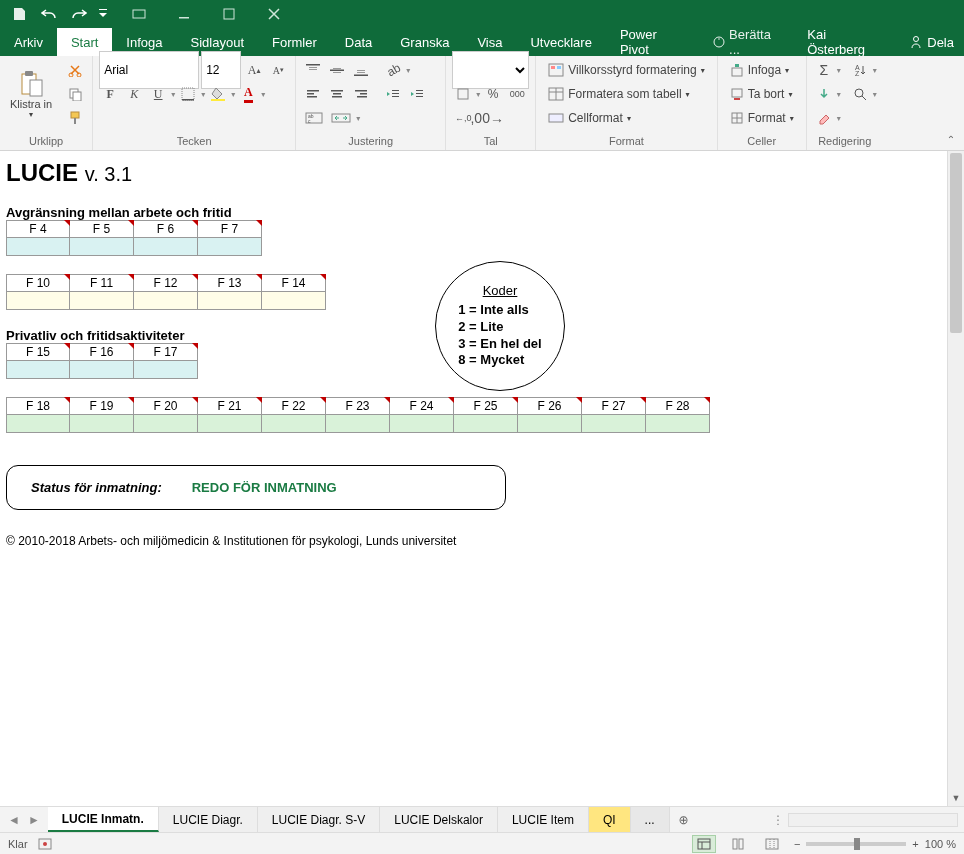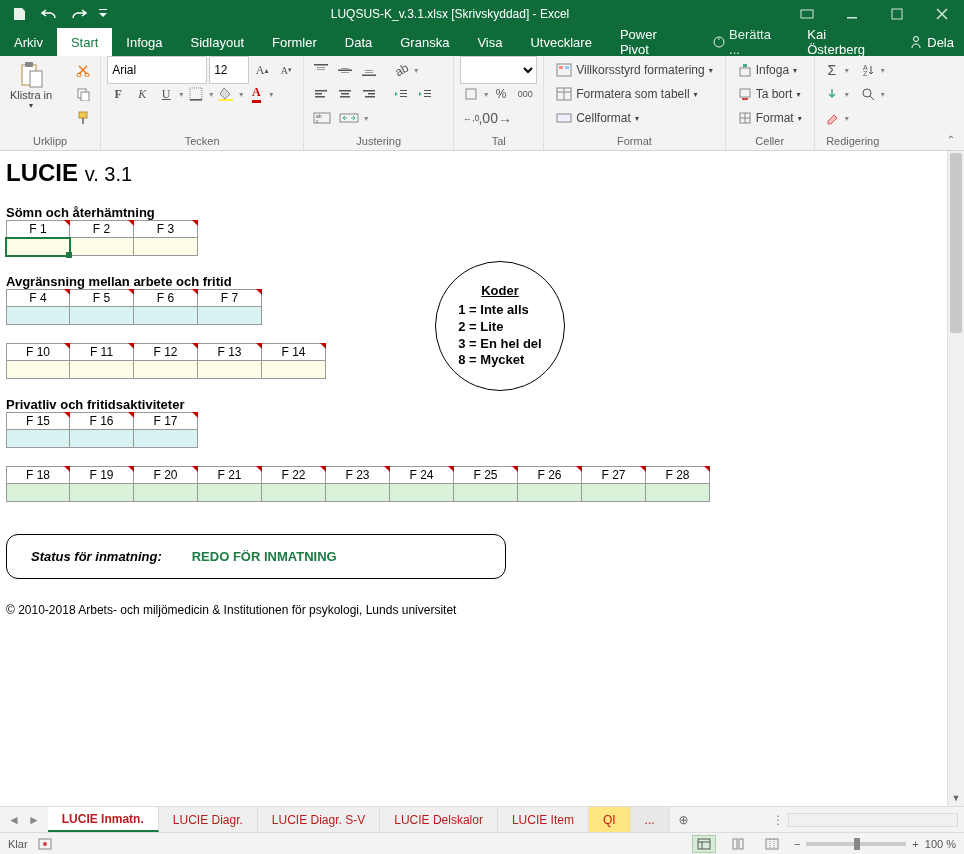--- a/index.html
+++ b/index.html
@@ -20,27 +20,27 @@
 .menubar .tab.file { }
 .menubar .spacer { flex: 1; }
 .menubar .tell { display:flex; align-items:center; padding:0 10px; gap:4px; opacity:.9;}
 .menubar .user { padding: 0 12px; display:flex; align-items:center;}
 .menubar .share { padding: 0 10px; display:flex; align-items:center; gap:4px;}
 
 
 .ribbon { background: #f3f3f3; border-bottom: 1px solid #d4d4d4; height: 95px; display: flex; position: relative; }
 .ribbon .group { border-right: 1px solid #e0e0e0; display: flex; flex-direction: column; padding: 3px 6px 0 6px; }
 .ribbon .group .label { text-align: center; font-size: 11px; color: #666; padding: 2px 0 3px 0; margin-top: auto; }
-.ribbon .ctrls { display: flex; align-items: flex-start; gap: 16px; }
+.ribbon .ctrls { display: flex; align-items: center; gap: 8px; }
 .ribbon .bigbtn { display: flex; flex-direction: column; align-items: center; padding: 2px 4px; cursor:pointer; font-size:11px; color:#444;}
 .ribbon .bigbtn .ico { width: 28px; height: 28px; display:flex; align-items:center; justify-content:center;}
 .ribbon .col { display:flex; flex-direction:column; gap:2px;}
 .ribbon .row { display:flex; align-items:center; gap:2px; height:22px;}
 .ribbon .smallbtn { width:22px; height:22px; display:flex; align-items:center; justify-content:center; font-size:12px; color:#555; cursor:pointer; border:1px solid transparent;}
-.ribbon select, .ribbon input { font-size:12px; height:28px; border:1px solid #ccc; background:#fff; padding:0 4px;}
+.ribbon select, .ribbon input { font-size:12px; height:38px; border:1px solid #ccc; background:#fff; padding:0 4px;}
 .ribbon .fontname { width:100px;}
 .ribbon .fontsize { width:40px;}
 .ribbon .txtbtn { height:22px; display:flex; align-items:center; padding:0 6px; font-size:12px; color:#444; cursor:pointer; gap:4px;}
 .ribbon .collapse { position:absolute; right:4px; bottom:4px; width:18px; height:14px; font-size:10px; color:#666; cursor:pointer; display:flex; align-items:center; justify-content:center;}
 
 
 .workarea { flex:1; display:flex; overflow:hidden; background:#fff; position:relative;}
 .sheet { flex:1; overflow:auto; padding:8px 6px; position:relative;}
 .scroll-v { width:17px; background:#f0f0f0; border-left:1px solid #ddd; position:relative;}
 .scroll-v .thumb { position:absolute; top:2px; left:2px; right:2px; height:180px; background:#c8c8c8; border-radius:2px;}
@@ -60,35 +60,35 @@
 .inpcell { width:64px; height:18px; border:1px solid #999; border-left:none; border-top:none;}
 .inpcell:first-child{border-left:1px solid #999;}
 .inpcell.sel { outline:2px solid #1a7b43; outline-offset:-1px; position:relative;}
 .inpcell.sel::after { content:''; position:absolute; right:-3px; bottom:-3px; width:6px; height:6px; background:#1a7b43;}
 .c-yellow { background:#fffde8;}
 .c-cyan { background:#d9f2f2;}
 .c-green { background:#d9f2d9;}
 
 
 .koder { position:absolute; left:435px; top:110px; width:130px; height:130px; border:1px solid #000; border-radius:50%; display:flex; flex-direction:column; align-items:center; justify-content:center; font-family:Arial; font-size:13px;}
-.koder .kh { font-weight:bold; text-decoration:underline; margin-bottom:4px;}
+.koder .kh { font-weight:normal; text-decoration:underline; margin-bottom:4px;}
 .koder .kl { font-weight:bold; line-height:1.3;}
 
 
 .statusbox { margin-top:32px; width:500px; border:1px solid #000; border-radius:12px; padding:14px 24px; display:flex; gap:30px; font-family:Arial; font-size:13px;}
 .statusbox .sl { font-style:italic; font-weight:bold;}
 .statusbox .sv { font-weight:bold; color:#1a7b43;}
 
 .copyright { margin-top:24px; font-family:Arial; font-size:12px;}
 
 
 .sheettabs { height:26px; background:#f3f3f3; border-top:1px solid #ddd; display:flex; align-items:stretch; font-size:12px;}
 .sheettabs .nav { display:flex; align-items:center; padding:0 8px; color:#888; gap:8px;}
 .sheettabs .tabs { display:flex; align-items:stretch;}
-.sheettabs .stab { padding:0 14px; display:flex; align-items:center; border-right:1px solid #ddd; background:#efefef; cursor:pointer; color:#b91c1c;}
+.sheettabs .stab { padding:0 14px; display:flex; align-items:center; border-right:1px solid #ddd; background:#efefef; cursor:pointer; color:#000000;}
 .sheettabs .stab.active { background:#fff; border-bottom:2px solid #1a7b43; font-weight:bold;}
 .sheettabs .stab.partial { background:#ffe680;}
 .sheettabs .addtab { width:28px; display:flex; align-items:center; justify-content:center; color:#666; cursor:pointer;}
 .sheettabs .hscroll { flex:1; display:flex; align-items:center; justify-content:flex-end; padding:0 6px;}
 .sheettabs .hscroll .track { width:170px; height:14px; background:#f0f0f0; border:1px solid #ddd; position:relative;}
 
 
 .statusbar { height:22px; background:#f3f3f3; border-top:1px solid #ddd; display:flex; align-items:center; font-size:11px; color:#555; padding:0 8px; gap:10px;}
 .statusbar .spacer{flex:1;}
 .statusbar .viewbtn { width:24px; height:18px; display:flex; align-items:center; justify-content:center; border:1px solid transparent; cursor:pointer; font-size:11px;}
@@ -118,21 +118,20 @@
         <svg width="16" height="12" viewBox="0 0 16 12">
           <path fill="none" stroke="#fff" stroke-width="1.5" d="M11 2l4 3-4 3M15 5H7a5 5 0 00-5 5"></path>
         </svg>
       </div>
     <div class="qat-btn" style="width:14px;">
         <svg width="8" height="10" viewBox="0 0 8 10">
           <path fill="#fff" d="M0 0h8v1H0zM0 4l4 4 4-4z"></path>
         </svg>
       </div>
   </div>
-  <div class="title">LUQSUS-K_v.3.1.xlsx  [Skrivskyddad] - Excel</div>
   <div class="win-controls">
     <div class="win-btn">
         <svg width="14" height="10">
           <rect x="1" y="1" width="12" height="8" fill="none" stroke="#cfe6d9"></rect>
         </svg>
       </div>
     <div class="win-btn">
         <svg width="12" height="12">
           <rect x="1" y="9" width="10" height="1.5" fill="#cfe6d9"></rect>
         </svg>
@@ -472,33 +471,20 @@
     <div class="label">Redigering</div>
   </div>
   <div class="collapse">⌃</div>
 </div>
 
 <div class="workarea">
   <div class="sheet" id="sheet">
     <h1><span>LUCIE</span> <span class="ver">v. 3.1</span></h1>
     <div id="sections">
         <div class="sec">
-          <div class="sec-title">Sömn och återhämtning</div>
-          <div class="hdrcells">
-            <div class="hdrcell">F 1<div class="mark"></div></div>
-            <div class="hdrcell">F 2<div class="mark"></div></div>
-            <div class="hdrcell">F 3<div class="mark"></div></div>
-          </div>
-          <div class="inpcells">
-            <div class="inpcell c-yellow sel"></div>
-            <div class="inpcell c-yellow"></div>
-            <div class="inpcell c-yellow"></div>
-          </div>
-        </div>
-        <div class="sec">
           <div class="sec-title">Avgränsning mellan arbete och fritid</div>
           <div class="hdrcells">
             <div class="hdrcell">F 4<div class="mark"></div></div>
             <div class="hdrcell">F 5<div class="mark"></div></div>
             <div class="hdrcell">F 6<div class="mark"></div></div>
             <div class="hdrcell">F 7<div class="mark"></div></div>
           </div>
           <div class="inpcells">
             <div class="inpcell c-cyan"></div>
             <div class="inpcell c-cyan"></div>

